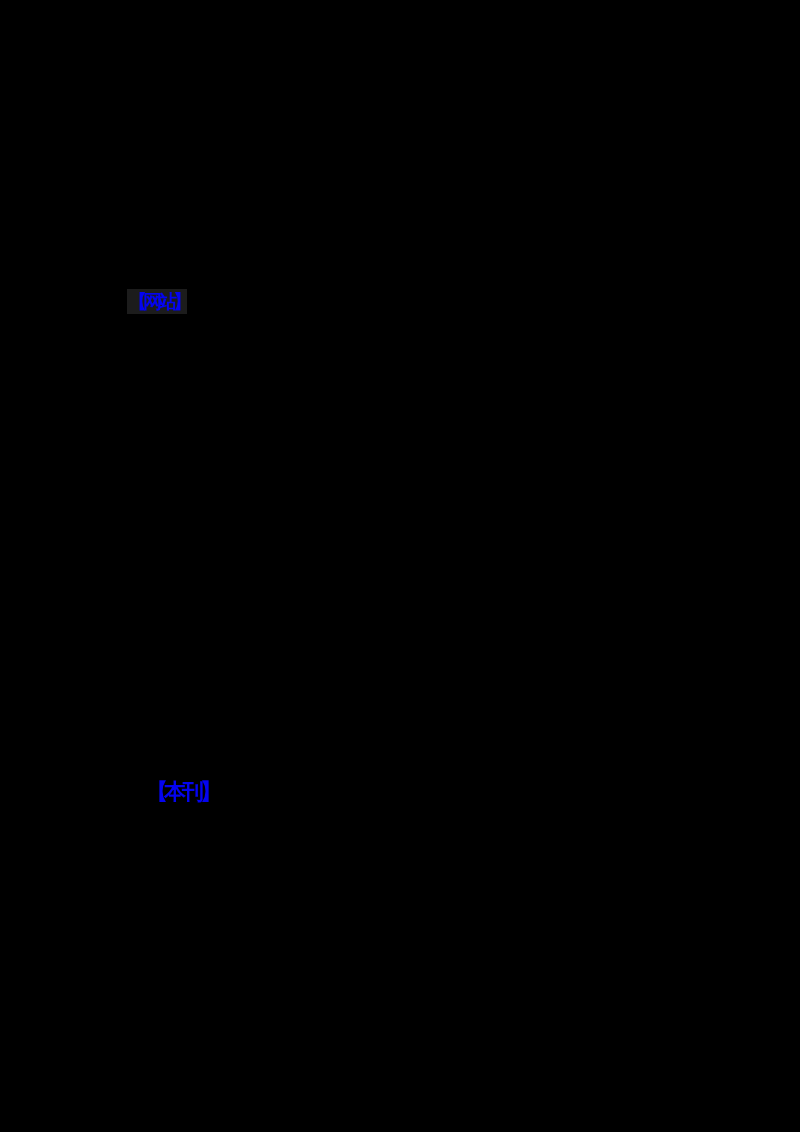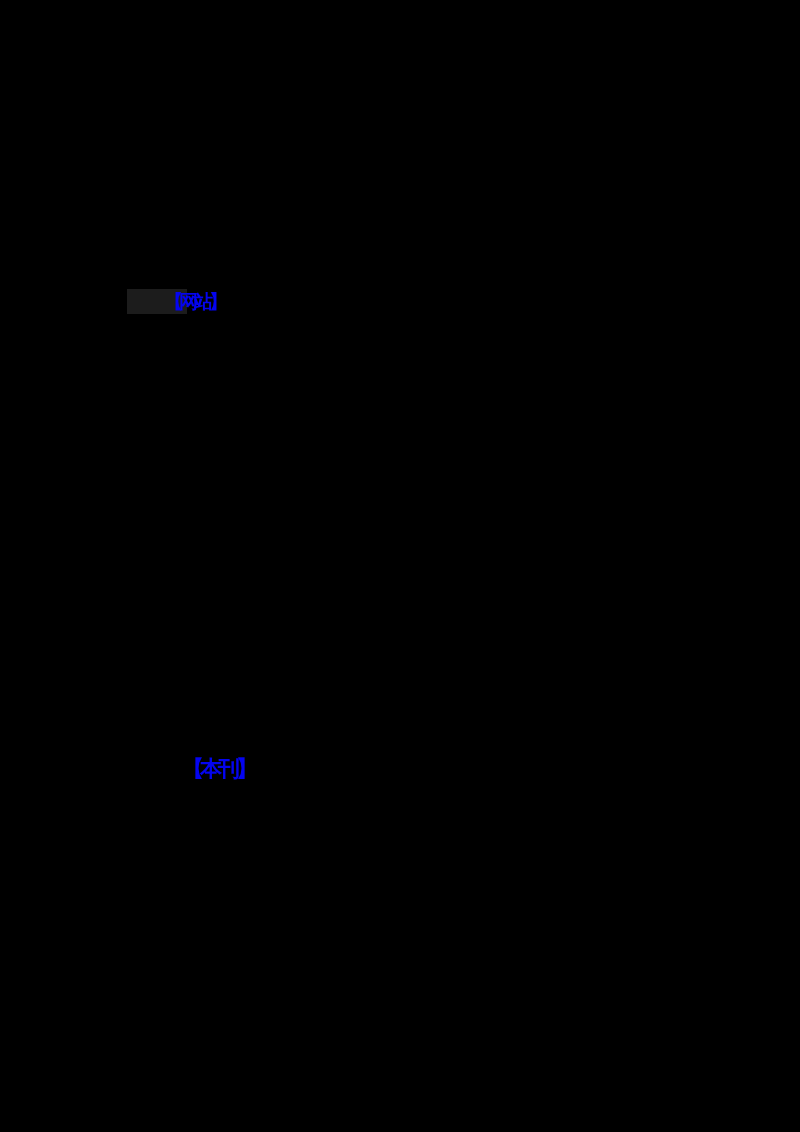--- a/index.html
+++ b/index.html
@@ -25,30 +25,29 @@
   }
   .doc-link {
     position: absolute;
     display: block;
     font-weight: bold;
     line-height: 1;
     letter-spacing: -4px;
     text-decoration: none;
     white-space: nowrap;
     cursor: pointer;
-    margin-left: 36px;
   }
   .doc-link.link-1 {
     left: 128px;
     top: 292px;
     font-size: 19px;
   }
   .doc-link.link-2 {
     left: 146px;
-    top: 758px;
+    top: 781px;
     font-size: 22px;
   }
 </style>
 </head>
 <body>
 
 <div class="page" style="background: rgb(0, 0, 0);">
 
   <div class="link-highlight" style="background: rgb(28, 28, 28);"></div>
 

